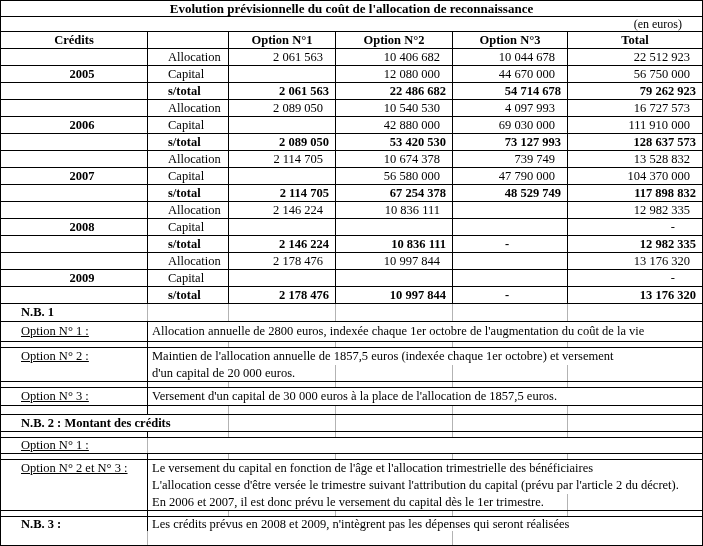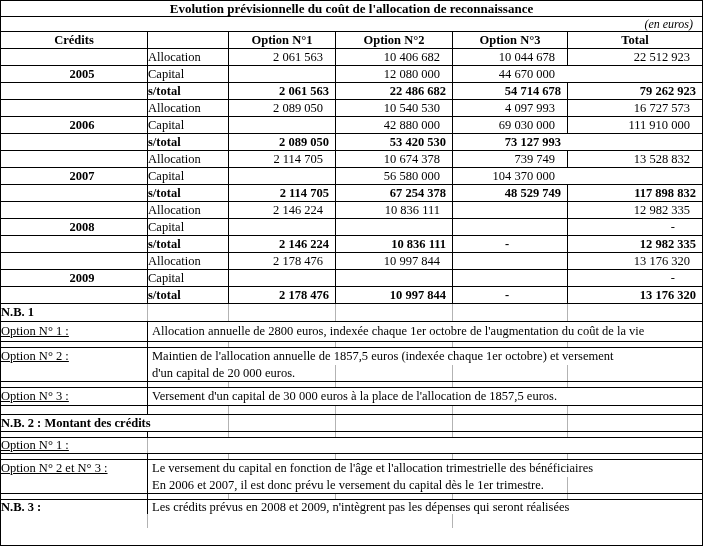--- a/index.html
+++ b/index.html
@@ -14,21 +14,21 @@
     overflow: hidden;
   }
   .title-row {
     height: 16px; border-bottom: 1px solid #000;
     display: flex; align-items: center; justify-content: center;
     font-weight: bold; font-size: 13px; text-align: center;
   }
   .euros-row {
     height: 15px; border-bottom: 1px solid #000;
     display: flex; align-items: center; justify-content: flex-end;
-    font-style: italic; font-size: 12px; padding-right: 9px;
+    font-size: 12px; padding-right: 20px;
   }
   .r { display: grid; border-bottom: 1px solid #000; font-size: 12.5px; }
   .r > div {
     height: 100%; display: flex; align-items: center;
     white-space: nowrap; overflow: visible; line-height: 1;
   }
   .r > div + div { border-left: 1px solid #000; }
   .g { border-left-color: #b3b3b3 !important; }
   .nb0 { border-bottom: none; }
 
@@ -38,21 +38,21 @@
   .colsB { grid-template-columns: 146px 305px 115px 135px; }
   .colsC { grid-template-columns: 146px 420px 135px; }
   .colsD { grid-template-columns: 227px 107px 117px 115px 135px; }
 
   .h17 { height: 17px; } .h18 { height: 18px; } .h20 { height: 20px; }
   .h16 { height: 16px; } .h14 { height: 14px; } .h9 { height: 9px; }
   .gap { height: 6px; }
 
   .hc { justify-content: center; font-weight: bold; }
   .y  { justify-content: center; font-weight: bold; padding-left: 16px; }
-  .l  { padding-left: 0; }
+  .l  { padding-left: 20px; }
   .n  { justify-content: flex-end; padding-right: 12px; }
   .b  { font-weight: bold; }
   .b.n { padding-right: 6px; }
   .dc { justify-content: center; padding-right: 0; }
   .dr { justify-content: flex-end; padding-right: 27px; }
   .tx { padding-left: 4px; }
   .ul { text-decoration: underline; text-align: right; }
 </style>
 </head>
 <body>
@@ -78,20 +78,21 @@
     <div class="n">10 406 682</div>
     <div class="n">10 044 678</div>
     <div class="n">22 512 923</div>
   </div>
   <div class="r cols6 h17">
     <div class="y">2005</div>
     <div class="l">Capital</div>
     <div class="n"></div>
     <div class="n">12 080 000</div>
     <div class="n">44 670 000</div>
+    <div class="n">56 750 000</div>
   </div>
   <div class="r cols6 h17">
     <div class="y"></div>
     <div class="l b">s/total</div>
     <div class="n b">2 061 563</div>
     <div class="n b">22 486 682</div>
     <div class="n b">54 714 678</div>
     <div class="n b">79 262 923</div>
   </div>
 
@@ -110,35 +111,37 @@
     <div class="n">42 880 000</div>
     <div class="n">69 030 000</div>
     <div class="n">111 910 000</div>
   </div>
   <div class="r cols6 h17">
     <div class="y"></div>
     <div class="l b">s/total</div>
     <div class="n b">2 089 050</div>
     <div class="n b">53 420 530</div>
     <div class="n b">73 127 993</div>
+    <div class="n b">128 637 573</div>
   </div>
 
   <div class="r cols6 h17">
     <div class="y"></div>
     <div class="l">Allocation</div>
     <div class="n">2 114 705</div>
     <div class="n">10 674 378</div>
     <div class="n">739 749</div>
     <div class="n">13 528 832</div>
   </div>
   <div class="r cols6 h17">
     <div class="y">2007</div>
     <div class="l">Capital</div>
     <div class="n"></div>
     <div class="n">56 580 000</div>
+    <div class="n">47 790 000</div>
     <div class="n">104 370 000</div>
   </div>
   <div class="r cols6 h17">
     <div class="y"></div>
     <div class="l b">s/total</div>
     <div class="n b">2 114 705</div>
     <div class="n b">67 254 378</div>
     <div class="n b">48 529 749</div>
     <div class="n b">117 898 832</div>
   </div>
@@ -279,20 +282,24 @@
     <div class="g"></div>
     <div class="g"></div>
     <div class="g"></div>
   </div>
   <div class="r cols2 h17 nb0">
     <div class="l">
         <span class="ul">Option N° 2 et N° 3 :</span>
       </div>
     <div class="tx">Le versement du capital en fonction de l'âge et l'allocation trimestrielle des bénéficiaires</div>
   </div>
+  <div class="r cols2 h17 nb0">
+    <div class="l"></div>
+    <div class="tx">L'allocation cesse d'être versée le trimestre suivant l'attribution du capital (prévu par l'article 2 du décret).</div>
+  </div>
   <div class="r colsC h17">
     <div class="l"></div>
     <div class="tx">En 2006 et 2007, il est donc prévu le versement du capital dès le 1er trimestre.</div>
     <div class="g"></div>
   </div>
   <div class="r cols6 gap">
     <div></div>
     <div></div>
     <div class="g"></div>
     <div class="g"></div>

